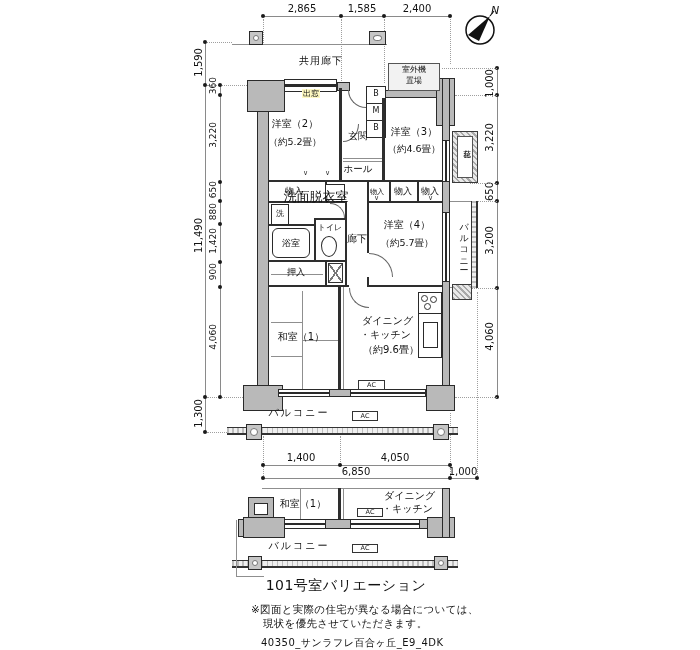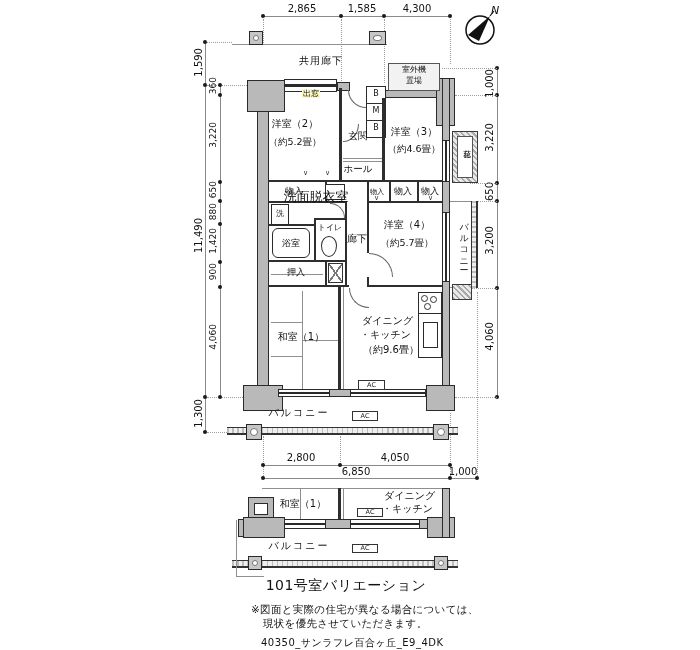--- a/index.html
+++ b/index.html
@@ -59,21 +59,21 @@
     <text x="33" y="12" font-size="11" font-style="italic" fill="#111">N</text>
   </svg>
 
   <div class="dl" style="left:263px;top:16px;width:187px;height:1px"></div>
   <div class="tick" style="left:263px;top:16px"></div>
   <div class="tick" style="left:341px;top:16px"></div>
   <div class="tick" style="left:384px;top:16px"></div>
   <div class="tick" style="left:450px;top:16px"></div>
   <div class="dnum" style="left:302px;top:3px">2,865</div>
   <div class="dnum" style="left:362px;top:3px">1,585</div>
-  <div class="dnum" style="left:417px;top:3px">4,300</div>
+  <div class="dnum" style="left:417px;top:3px">2,400</div>
   <div class="ext" style="left:263px;top:19px;height:24px"></div>
   <div class="ext" style="left:341px;top:19px;height:62px"></div>
   <div class="ext" style="left:384px;top:19px;height:64px"></div>
   <div class="ext" style="left:450px;top:19px;height:45px"></div>
 
   <div class="dl" style="left:205px;top:42px;width:1px;height:390px"></div>
   <div class="tick" style="left:205px;top:42px"></div>
   <div class="tick" style="left:205px;top:85px"></div>
   <div class="tick" style="left:205px;top:397px"></div>
   <div class="tick" style="left:205px;top:432px"></div>
@@ -121,21 +121,21 @@
   <div class="exth" style="left:455px;top:397px;width:42px"></div>
 
   <div class="ext" style="left:263px;top:436px;height:40px"></div>
   <div class="ext" style="left:340px;top:436px;height:28px"></div>
   <div class="ext" style="left:450px;top:413px;height:63px"></div>
   <div class="ext" style="left:477px;top:292px;height:184px"></div>
   <div class="dl" style="left:263px;top:465px;width:187px;height:1px"></div>
   <div class="tick" style="left:263px;top:465px"></div>
   <div class="tick" style="left:340px;top:465px"></div>
   <div class="tick" style="left:450px;top:465px"></div>
-  <div class="dnum" style="left:301px;top:452px">2,800</div>
+  <div class="dnum" style="left:301px;top:452px">1,400</div>
   <div class="dnum" style="left:395px;top:452px">4,050</div>
   <div class="dl" style="left:263px;top:478px;width:214px;height:1px"></div>
   <div class="tick" style="left:263px;top:478px"></div>
   <div class="tick" style="left:450px;top:478px"></div>
   <div class="tick" style="left:477px;top:478px"></div>
   <div class="dnum" style="left:356px;top:466px">6,850</div>
   <div class="dnum" style="left:463px;top:466px">1,000</div>
 
   <div class="pl" style="left:232px;top:44px;width:155px;height:1px"></div>
   <div class="post" style="left:249px;top:31px;width:14px;height:14px">

